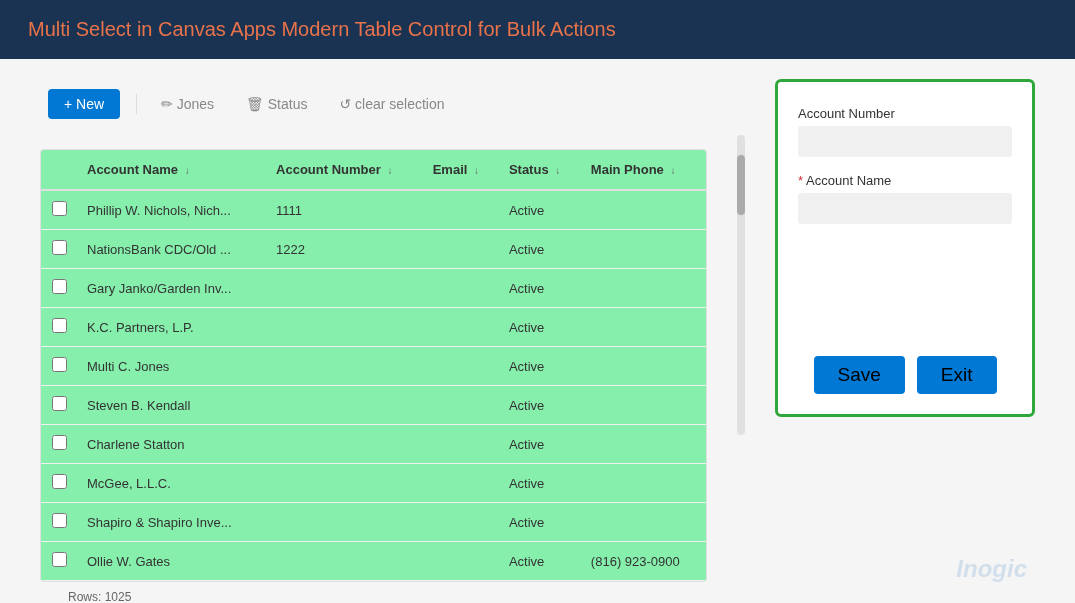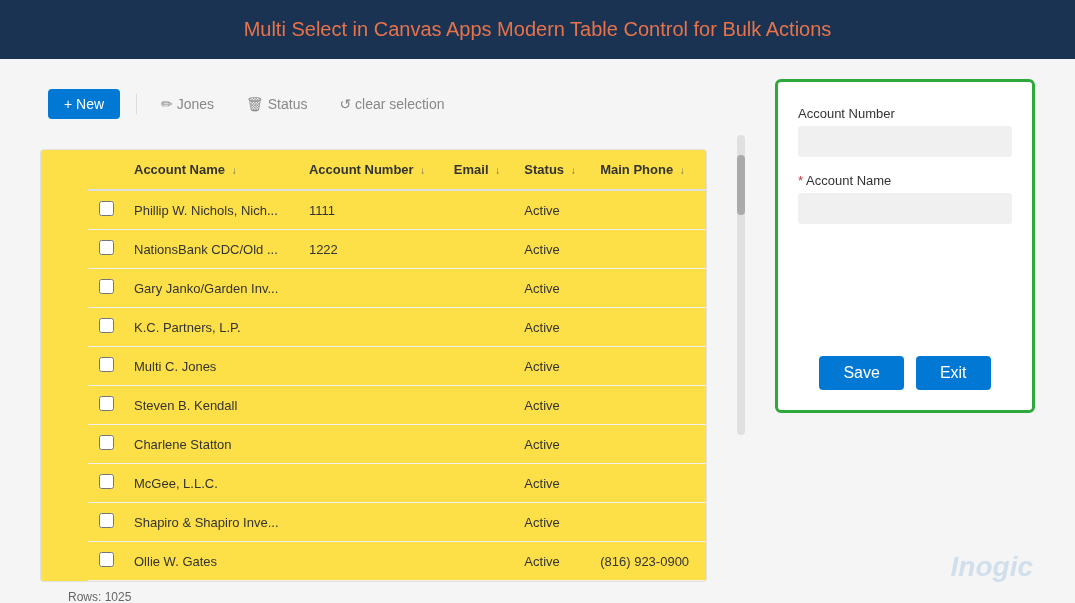--- a/index.html
+++ b/index.html
@@ -5,22 +5,22 @@
     * { box-sizing: border-box; margin: 0; padding: 0; }
     body {
       font-family: 'Segoe UI', Arial, sans-serif;
       background: #f5f5f5;
       font-size: 14px;
       color: #333;
     }
     .header {
       background: #1a3352;
       color: #e8734a;
-      text-align: center;
-      padding: 18px 20px;
+      text-align: left;
+      padding: 18px 28px;
       font-size: 20px;
       font-weight: 500;
     }
     .main-content {
       padding: 20px 40px;
       display: flex;
       gap: 30px;
     }
     .left-panel {
       flex: 1;
@@ -56,23 +56,22 @@
       padding: 7px 8px;
     }
     .toolbar-separator {
       width: 1px;
       height: 20px;
       background: #ddd;
     }
     .table-container {
       border: 1px solid #e0e0e0;
       border-radius: 4px;
-      background: #fde047;
+      background: #86efac;
       overflow: hidden;
-      padding-left: 47px;
     }
     table {
       width: 100%;
       border-collapse: collapse;
     }
     thead tr {
       border-bottom: 2px solid #e0e0e0;
     }
     th {
       text-align: left;
@@ -166,33 +165,33 @@
       min-height: 80px;
     }
     .form-buttons {
       display: flex;
       gap: 12px;
       justify-content: center;
       margin-top: 20px;
     }
     .btn-save, .btn-exit {
       background: #0078d4;
-      color: #ffffff;
+      color: #000000;
       border: none;
       padding: 8px 24px;
       border-radius: 4px;
       cursor: pointer;
-      font-size: 16px;
+      font-size: 19px;
       font-weight: 500;
     }
     .inogic-watermark {
       position: fixed;
       bottom: 20px;
-      right: 42px;
-      font-size: 28px;
+      right: 48px;
+      font-size: 24px;
       font-style: italic;
       color: rgba(0,100,180,0.15);
       font-weight: bold;
       pointer-events: none;
     }
   </style>
 </head>
 <body>
 
 <div class="header">

